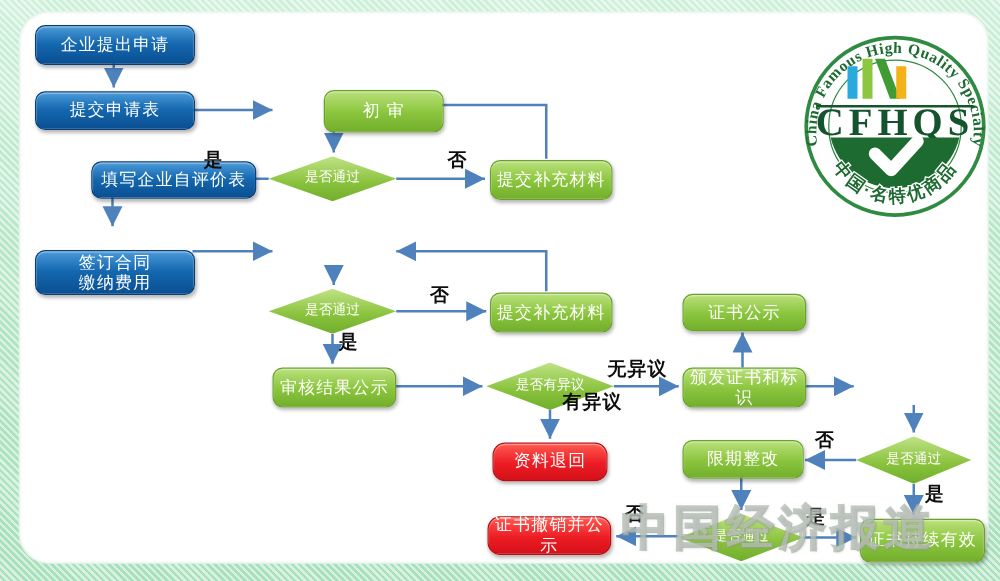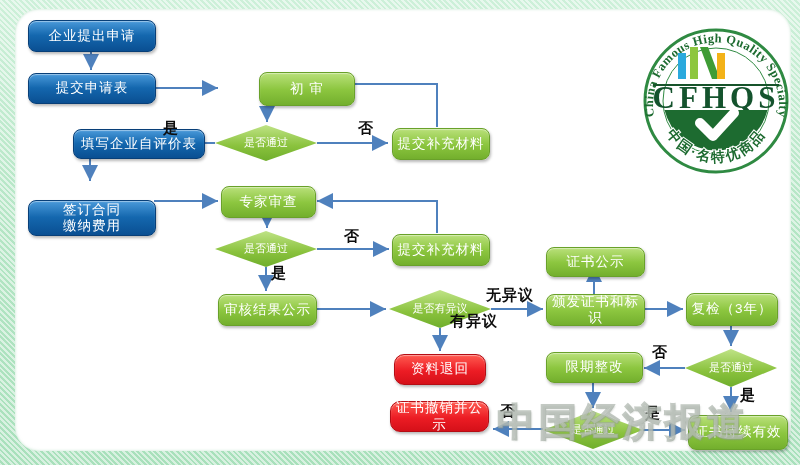--- a/index.html
+++ b/index.html
@@ -109,60 +109,54 @@
       </div>
       <div class="node green" style="left: 221px; top: 72px; width: 94px; height: 32px; margin-left: 38px;">
         <span>初 审</span>
       </div>
       <div class="node diamond" style="left: 215px; top: 125px; width: 102px; height: 36px;">
         <span>是否通过</span>
       </div>
       <div class="node green" style="left: 392px; top: 128px; width: 96px; height: 30px;">
         <span>提交补充材料</span>
       </div>
-      <div class="node green" style="left: 221px; top: 186px; width: 93px; height: 30px;">
-        <span>专家审查</span>
-      </div>
       <div class="node diamond" style="left: 215px; top: 231px; width: 102px; height: 36px;">
         <span>是否通过</span>
       </div>
       <div class="node green" style="left: 392px; top: 234px; width: 96px; height: 30px;">
         <span>提交补充材料</span>
       </div>
       <div class="node green" style="left: 218px; top: 294px; width: 97px; height: 30px;">
         <span>审核结果公示</span>
       </div>
       <div class="node diamond" style="left: 389px; top: 290px; width: 102px; height: 38px;">
         <span>是否有异议</span>
       </div>
       <div class="node red" style="left: 394px; top: 354px; width: 90px; height: 29px;">
         <span>资料退回</span>
       </div>
-      <div class="node green" style="left: 546px; top: 247px; width: 97px; height: 28px;">
+      <div class="node green" style="left: 546px; top: 235px; width: 97px; height: 28px;">
         <span>证书公示</span>
       </div>
       <div class="node green" style="left: 546px; top: 294px; width: 97px; height: 30px;">
         <span>颁发证书和标识</span>
-      </div>
-      <div class="node green" style="left: 686px; top: 293px; width: 90px; height: 31px;">
-        <span>复检（3年）</span>
       </div>
       <div class="node diamond" style="left: 685px; top: 349px; width: 92px; height: 38px;">
         <span>是否通过</span>
       </div>
       <div class="node green" style="left: 546px; top: 352px; width: 95px; height: 29px;">
         <span>限期整改</span>
       </div>
       <div class="node diamond" style="left: 543px; top: 411px; width: 100px; height: 38px;">
         <span>是否通过</span>
       </div>
       <div class="node green" style="left: 688px; top: 415px; width: 98px; height: 33px;">
         <span>证书持续有效</span>
       </div>
-      <div class="node red" style="left: 390px; top: 401px; width: 97px; height: 29px;">
+      <div class="node red" style="left: 390px; top: 413px; width: 97px; height: 29px;">
         <span>证书撤销并公示</span>
       </div>
       <div class="edge-label" style="left: 163px; top: 119px;">是</div>
       <div class="edge-label" style="left: 358px; top: 119px;">否</div>
       <div class="edge-label" style="left: 344px; top: 227px;">否</div>
       <div class="edge-label" style="left: 271px; top: 264px;">是</div>
       <div class="edge-label" style="left: 486px; top: 286px;">无异议</div>
       <div class="edge-label" style="left: 450px; top: 312px;">有异议</div>
       <div class="edge-label" style="left: 652px; top: 343px;">否</div>
       <div class="edge-label" style="left: 740px; top: 386px;">是</div>

